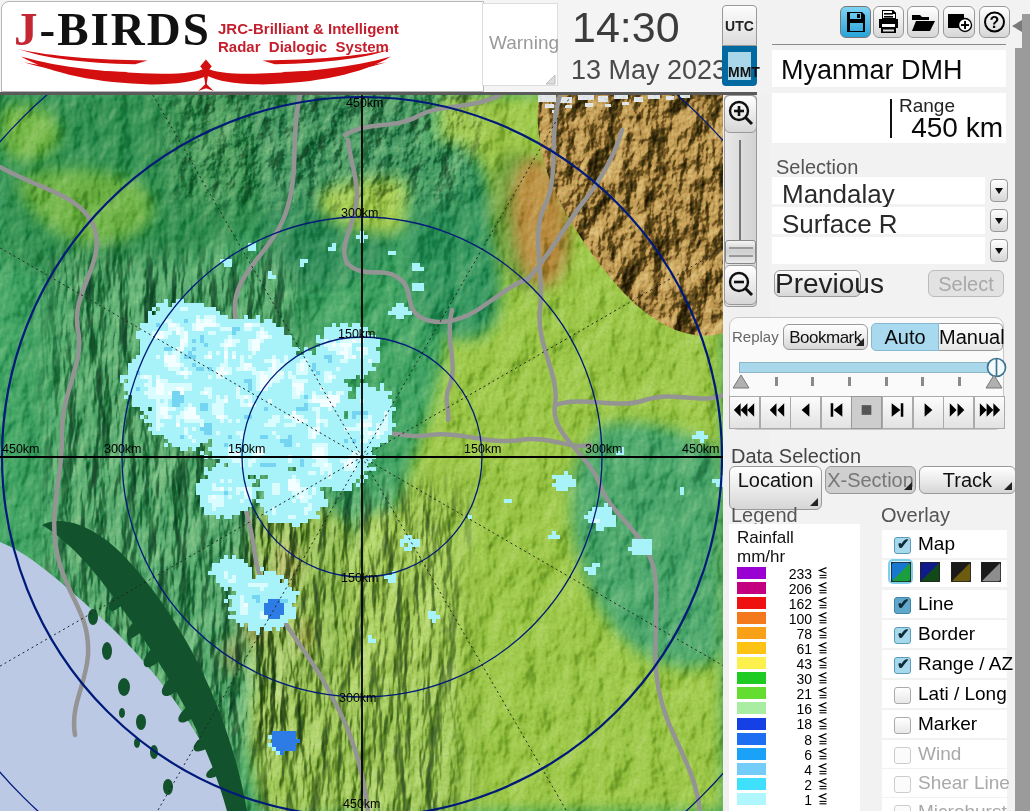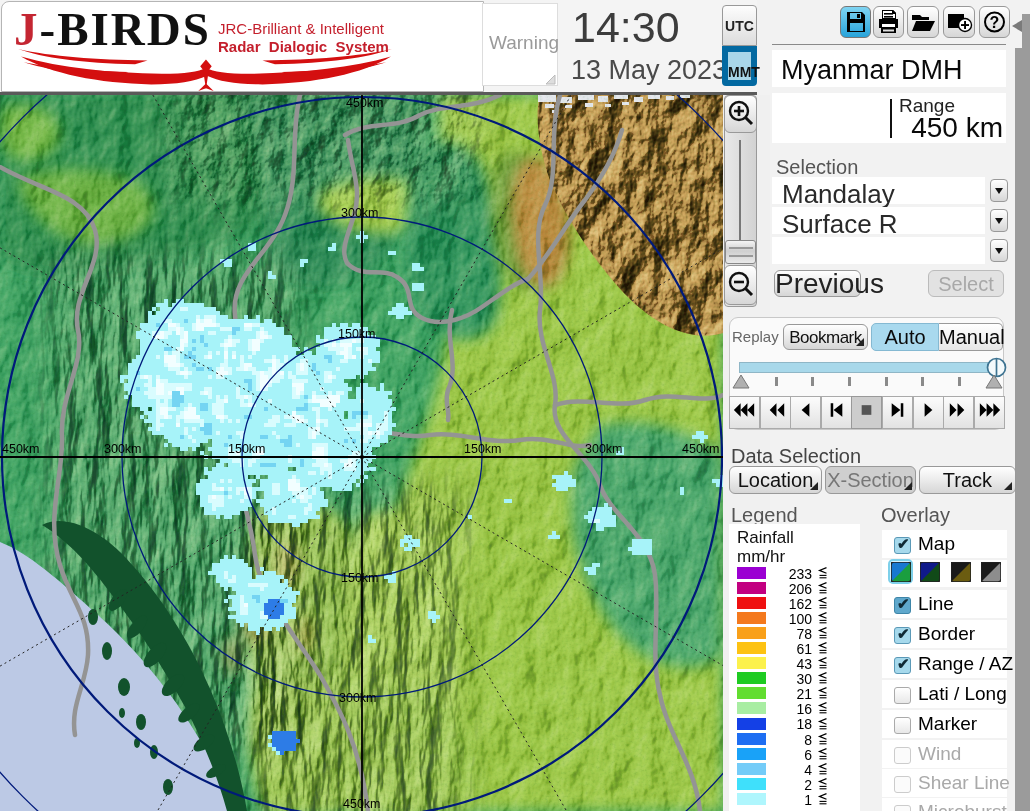--- a/index.html
+++ b/index.html
@@ -12,21 +12,21 @@
 .cboff{background:linear-gradient(#fff,#e8e8e8);border:1px solid #aaa}
 .cbdis{background:#fbfbfb;border:1px solid #ccc}
 .ovrow{position:absolute;left:882px;width:125px;height:28px;background:#fff}
 .ovrow span.lbl{position:absolute;left:36px;top:3px;font-size:19px;color:#000;white-space:nowrap}
 b.chk{position:absolute;left:2px;top:-3px;font-size:15px;font-weight:bold;color:#102a36;font-style:normal}
 </style></head><body>
 
 <div class="abs" style="left:0;top:0;width:757px;height:95px;background:#f4f4f4"></div>
 <div class="abs" style="left:1px;top:1px;width:483px;height:91px;background:#fff;border:1px solid #b5b5b5;border-radius:8px 0 0 0"></div>
 <div class="abs" style="left:14px;top:2px;font-family:&quot;Liberation Serif&quot;,serif;font-weight:bold;font-size:47px;color:#111;letter-spacing:2px"><span style="color:#c42632">J</span>-BIRDS</div>
-<div class="abs" style="left:218px;top:20px;font-size:15px;font-weight:normal;color:#c41f2c;letter-spacing:0px">JRC-Brilliant &amp; Intelligent</div>
+<div class="abs" style="left:218px;top:20px;font-size:15px;font-weight:bold;color:#c41f2c;letter-spacing:0px">JRC-Brilliant &amp; Intelligent</div>
 <div class="abs" style="left:218px;top:38px;font-size:15px;font-weight:bold;color:#c41f2c">Radar&nbsp; Dialogic&nbsp; System</div>
 <svg class="abs" style="left:10px;top:47px" width="390" height="46" viewBox="0 0 390 48">
  <path fill="#d40f10" d="M3 10 C45 22 95 27 150 28 C175 28 188 26 196 22 C204 26 217 28 242 28 C297 27 347 22 389 10 C360 28 310 38 255 39 C228 39 210 36 197 30 C184 36 166 39 139 39 C84 38 34 28 3 10 Z"></path>
  <path fill="#d40f10" d="M0 2 C35 10 80 13 135 14 L122 18 C68 17 25 11 0 2 Z"></path>
  <path fill="#d40f10" d="M6 16 C36 22 70 25 115 26 L104 30 C62 29 28 23 6 16 Z"></path>
  <path fill="#d40f10" d="M390 2 C355 10 310 13 255 14 L268 18 C322 17 365 11 390 2 Z"></path>
  <path fill="#d40f10" d="M384 16 C354 22 320 25 275 26 L286 30 C328 29 362 23 384 16 Z"></path>
  <path fill="#d40f10" d="M190 20 L196 13 L202 20 L199 24 L196 44 L193 24 Z"></path>
  <path fill="#d40f10" d="M196 38 L188 46 L196 43 L204 46 Z"></path>
 </svg>
@@ -445,21 +445,21 @@
       <path d="M11 6 L19 13 L11 20 Z" fill="#000"></path>
     </svg></div>
 <div class="abs" style="left:943px;top:396px;width:31px;height:33px;background:linear-gradient(#fcfcfc,#e2e2e2);border:1px solid #aaa"><svg width="29" height="26" viewBox="0 0 30 26">
       <path d="M6 6 L13 13 L6 20 Z M14 6 L21 13 L14 20 Z" fill="#000"></path>
     </svg></div>
 <div class="abs" style="left:974px;top:396px;width:31px;height:33px;background:linear-gradient(#fcfcfc,#e2e2e2);border:1px solid #aaa"><svg width="29" height="26" viewBox="0 0 30 26">
       <path d="M2 6 L9 13 L2 20 Z M9 6 L16 13 L9 20 Z M16 6 L23 13 L16 20 Z" fill="#000" transform="translate(3,0)"></path>
     </svg></div>
 
 <div class="abs" style="left:731px;top:445px;font-size:20px;color:#444">Data Selection</div>
-<div class="abs btn corner" style="left:729px;top:466px;width:93px;height:28px;text-align:center;line-height:27px;font-size:20px;color:#111;white-space:nowrap">Location</div>
+<div class="abs btn corner" style="left:729px;top:466px;width:93px;height:44px;text-align:center;line-height:27px;font-size:20px;color:#111;white-space:nowrap">Location</div>
 <div class="abs corner" style="left:825px;top:466px;width:91px;height:28px;background:#cfcfcf;border:1px solid #999;border-radius:6px;text-align:center;line-height:27px;font-size:20px;color:#777;white-space:nowrap">X-Section</div>
 <div class="abs btn corner" style="left:919px;top:466px;width:97px;height:28px;text-align:center;line-height:27px;font-size:20px;color:#111;white-space:nowrap">Track</div>
 
 <div class="abs" style="left:731px;top:504px;font-size:20px;color:#555">Legend</div>
 <div class="abs" style="left:881px;top:504px;font-size:20px;color:#555">Overlay</div>
 <div class="abs" style="left:729px;top:524px;width:131px;height:287px;background:#fff"></div>
 <div class="abs" style="left:737px;top:528px;font-size:17px;color:#111">Rainfall</div>
 <div class="abs" style="left:737px;top:547px;font-size:17px;color:#111">mm/hr</div>
 <div class="abs" style="left:737px;top:567px;width:29px;height:12px;background:#9b00d2"></div>
 <div class="abs" style="left:812px;top:566px;font-size:14px;color:#000;transform:translateX(-100%)">233</div>

